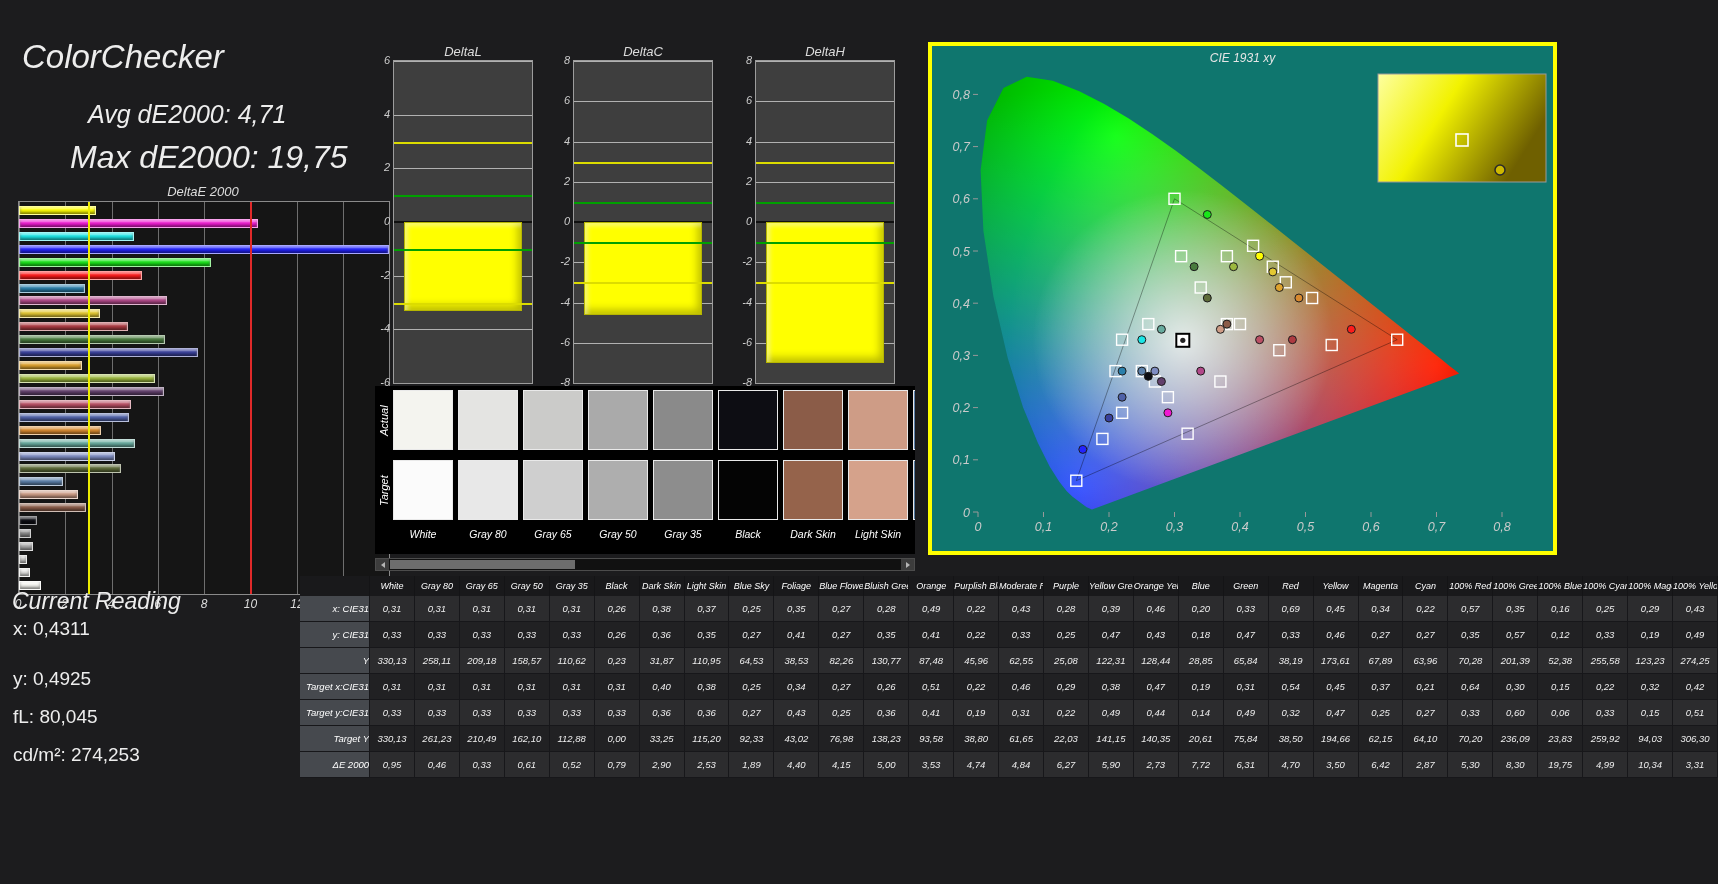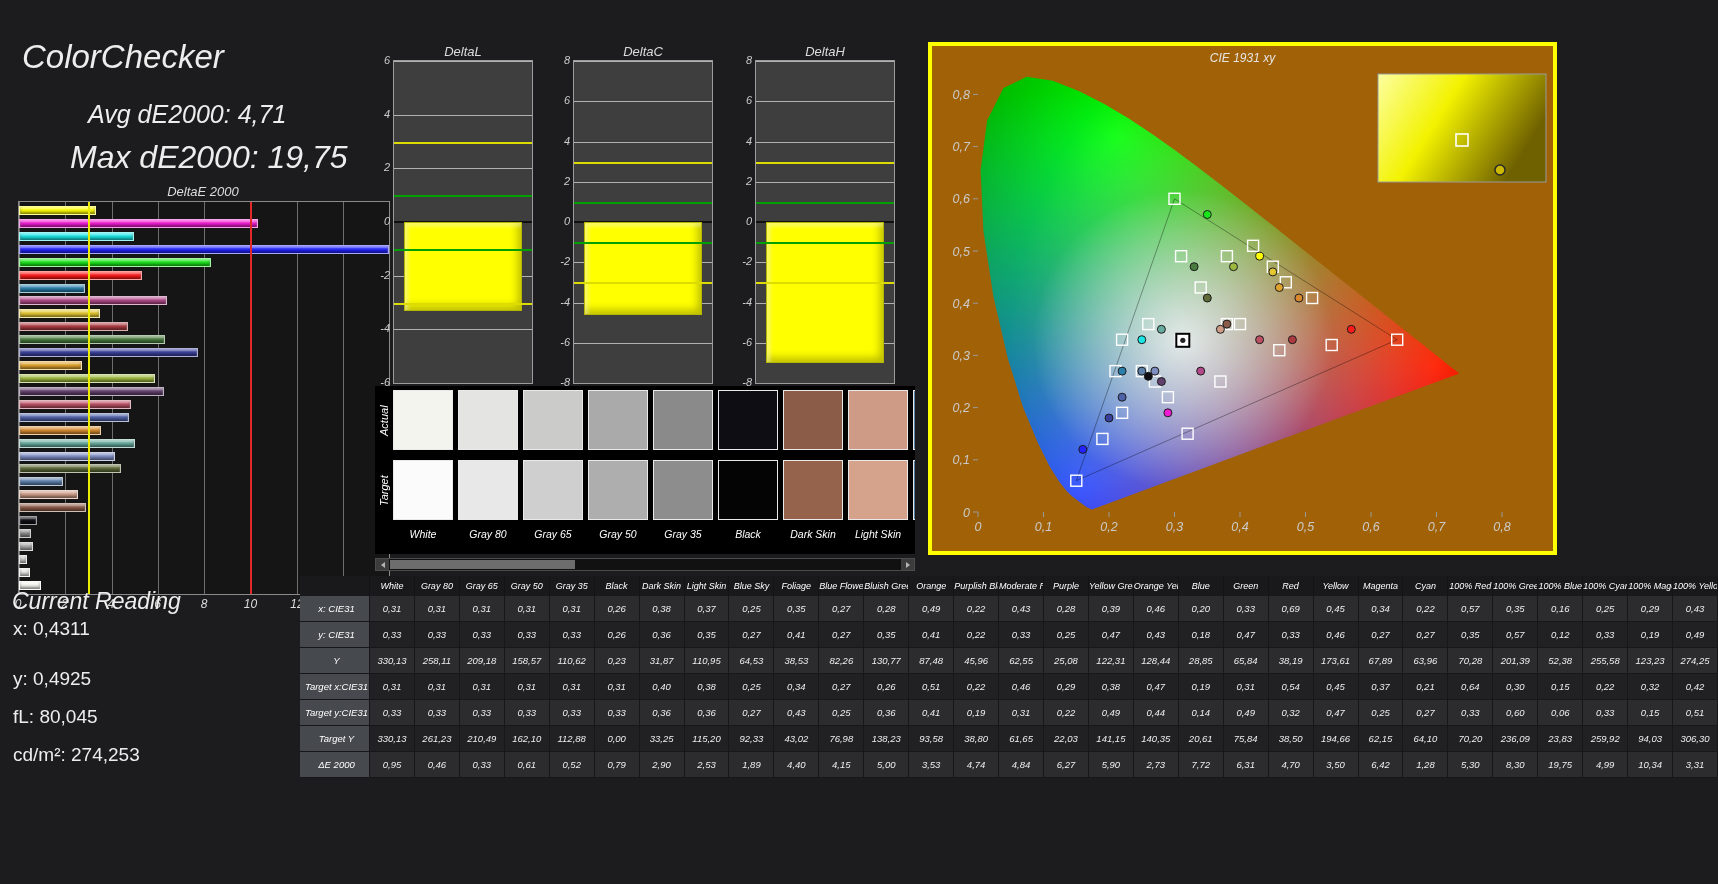--- a/index.html
+++ b/index.html
@@ -38,36 +38,36 @@
   .sw-col{position:absolute;top:0;width:62px;}
   .sw-cell{position:absolute;left:0;width:60px;height:60px;border:1px solid #e9e9e9;box-sizing:border-box;}
   .sw-name{position:absolute;left:-6px;width:72px;top:142px;text-align:center;font-size:10.5px;color:#fff;white-space:nowrap;}
   #sw-scroll{left:375px;top:558px;width:540px;height:13px;background:#111;border:1px solid #4c4c4c;box-sizing:border-box;}
   .scroll-btn{position:absolute;top:0;width:13px;height:11px;background:#3c3c3c;display:flex;align-items:center;justify-content:center;}
   .tri-l{width:0;height:0;border-top:3px solid transparent;border-bottom:3px solid transparent;border-right:4px solid #b5b5b5;}
   .tri-r{width:0;height:0;border-top:3px solid transparent;border-bottom:3px solid transparent;border-left:4px solid #b5b5b5;}
   #sw-thumb{position:absolute;left:14px;top:1px;width:185px;height:9px;background:#6d6d6d;}
 
   
-  #cie{left:928px;top:42px;width:621px;height:505px;background:#a16207;border:4px solid #ffff00;}
+  #cie{left:928px;top:42px;width:621px;height:505px;background:#0f766e;border:4px solid #ffff00;}
   #cie-title{position:absolute;top:5px;left:0;width:100%;text-align:center;font-size:12px;color:#e5e5e5;}
   #cieSvg{position:absolute;left:2px;top:20px;}
   #rgb-label{position:absolute;right:16px;bottom:36px;width:250px;height:30px;background:rgba(58,58,58,.95);color:#fff;font-size:15px;display:flex;align-items:center;justify-content:center;border-radius:2px;}
 
   
   #cr-title{left:12px;top:588px;font-size:23px;}
   .cr-line{position:absolute;left:13px;font-size:19px;}
 
   
   #data-table{left:300px;top:576px;width:1418px;display:grid;grid-template-columns:70px repeat(30,1fr);}
   .th{height:20px;line-height:20px;font-size:9px;color:#fff;background:#19191b;text-align:center;white-space:nowrap;overflow:hidden;border-right:1px solid #141416;}
   .cell{height:25px;line-height:25px;font-size:9.5px;text-align:center;white-space:nowrap;overflow:hidden;border-right:1px solid #17171a;border-bottom:1px solid #17171a;color:#efefef;}
   .row-odd{background:#2c2c2e;}
   .row-even{background:#212123;}
-  .label-cell{background:#46494e !important;text-align:center;padding-left:4px;color:#fff;}
+  .label-cell{background:#46494e !important;text-align:right;padding-left:4px;color:#fff;}
 </style>
 </head>
 <body>
 
 <div class="abs" id="title">ColorChecker</div>
 <div class="abs" id="avg">Avg dE2000: 4,71</div>
 <div class="abs" id="max">Max dE2000: 19,75</div>
 
 <div class="abs" id="de-title">DeltaE 2000</div>
 <div class="abs" id="de-chart">
@@ -715,20 +715,20 @@
     <div class="cell row-odd">4,74</div>
     <div class="cell row-odd">4,84</div>
     <div class="cell row-odd">6,27</div>
     <div class="cell row-odd">5,90</div>
     <div class="cell row-odd">2,73</div>
     <div class="cell row-odd">7,72</div>
     <div class="cell row-odd">6,31</div>
     <div class="cell row-odd">4,70</div>
     <div class="cell row-odd">3,50</div>
     <div class="cell row-odd">6,42</div>
-    <div class="cell row-odd">1,28</div>
+    <div class="cell row-odd">2,87</div>
     <div class="cell row-odd">5,30</div>
     <div class="cell row-odd">8,30</div>
     <div class="cell row-odd">19,75</div>
     <div class="cell row-odd">4,99</div>
     <div class="cell row-odd">10,34</div>
     <div class="cell row-odd">3,31</div>
   </div>
 
 </body></html>

